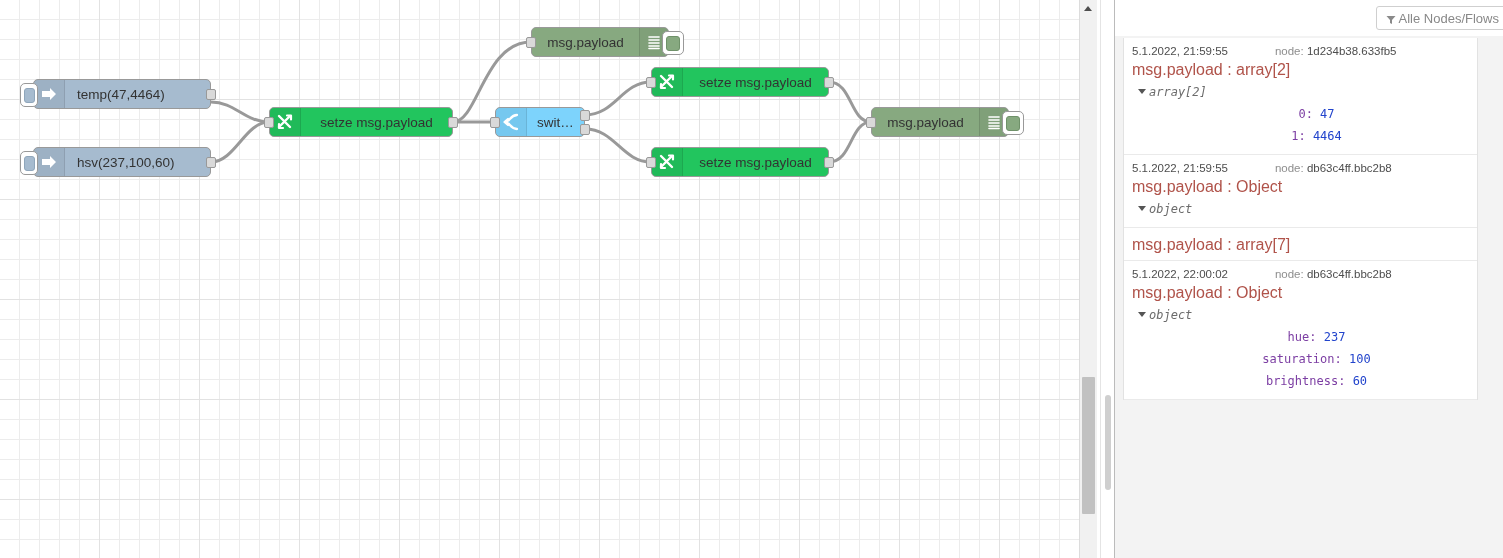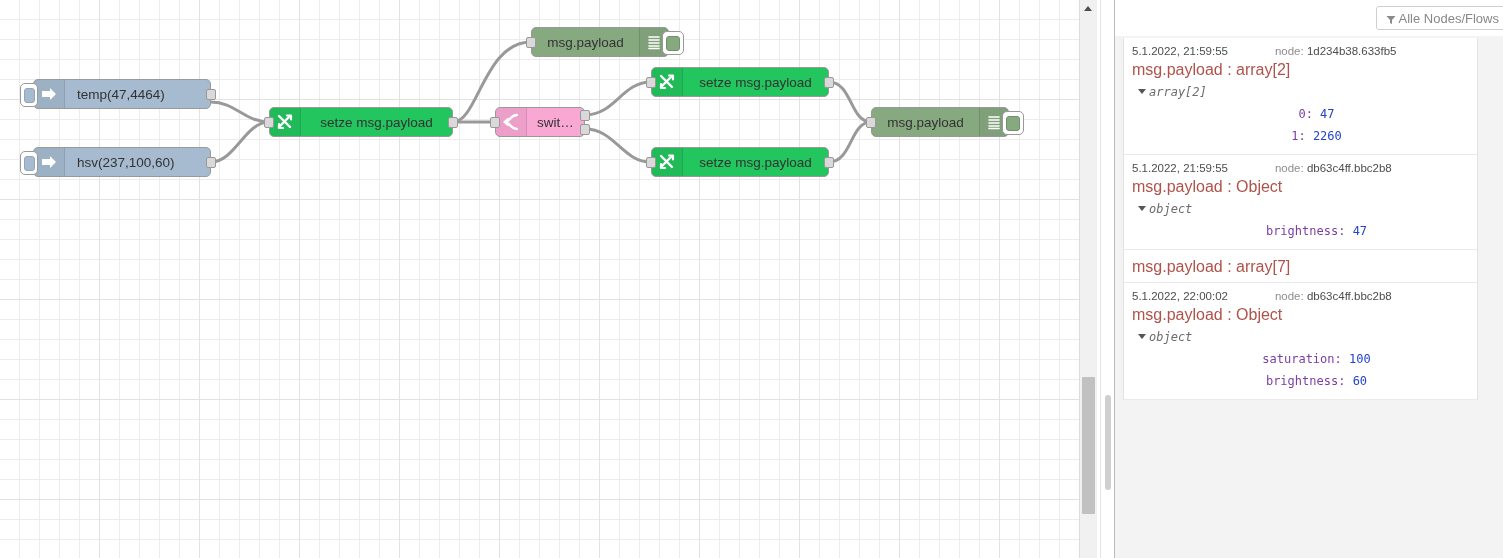--- a/index.html
+++ b/index.html
@@ -36,21 +36,21 @@
 
   
   .node{
     position:absolute;height:30px;border-radius:5px;
     border:1px solid #999999;
     box-sizing:border-box;
     display:flex;align-items:center;
   }
   .node.inject{background:#a6bbcf;}
   .node.change{background:#22c55e;}
-  .node.switch{background:#f9a8d4;}
+  .node.switch{background:#7dd3fc;}
   .node.debug{background:#87a980;}
 
   .node .ico{
     width:30px;height:100%;
     border-right:1px solid rgba(0,0,0,0.10);
     border-radius:4px 0 0 4px;
     background:rgba(0,0,0,0.05);
     display:flex;align-items:center;justify-content:center;
     flex:0 0 30px;
   }
@@ -394,39 +394,39 @@
     </div>
 
     <div class="sb-body">
       <div class="dbg-list" id="dbg-list">
           <div class="dbg-entry">
             <div class="dbg-meta"><span>5.1.2022, 21:59:55</span><span class="node-lbl">node: <span class="node-id">1d234b38.633fb5</span></span></div>
             <div class="dbg-topic">msg.payload : array[2]</div>
             <div class="dbg-tree">
               <div class="tree-row tree-head"><span class="caret"></span><span>array[2]</span></div>
               <div class="tree-row tree-item"><span class="tree-key">0: </span><span class="tree-val">47</span></div>
-              <div class="tree-row tree-item"><span class="tree-key">1: </span><span class="tree-val">2260</span></div>
+              <div class="tree-row tree-item"><span class="tree-key">1: </span><span class="tree-val">4464</span></div>
             </div>
           </div>
           <div class="dbg-entry">
             <div class="dbg-meta"><span>5.1.2022, 21:59:55</span><span class="node-lbl">node: <span class="node-id">db63c4ff.bbc2b8</span></span></div>
             <div class="dbg-topic">msg.payload : Object</div>
             <div class="dbg-tree">
               <div class="tree-row tree-head"><span class="caret"></span><span>object</span></div>
-              <div class="tree-row tree-item"><span class="tree-key">brightness: </span><span class="tree-val">47</span></div>
             </div>
           </div>
           <div class="dbg-entry">
             <div class="dbg-topic">msg.payload : array[7]</div>
           </div>
           <div class="dbg-entry">
             <div class="dbg-meta"><span>5.1.2022, 22:00:02</span><span class="node-lbl">node: <span class="node-id">db63c4ff.bbc2b8</span></span></div>
             <div class="dbg-topic">msg.payload : Object</div>
             <div class="dbg-tree">
               <div class="tree-row tree-head"><span class="caret"></span><span>object</span></div>
+              <div class="tree-row tree-item"><span class="tree-key">hue: </span><span class="tree-val">237</span></div>
               <div class="tree-row tree-item"><span class="tree-key">saturation: </span><span class="tree-val">100</span></div>
               <div class="tree-row tree-item"><span class="tree-key">brightness: </span><span class="tree-val">60</span></div>
             </div>
           </div>
         </div>
 
       <div class="sb-scroll">
         <div class="arrow up"></div>
       </div>
     </div>

